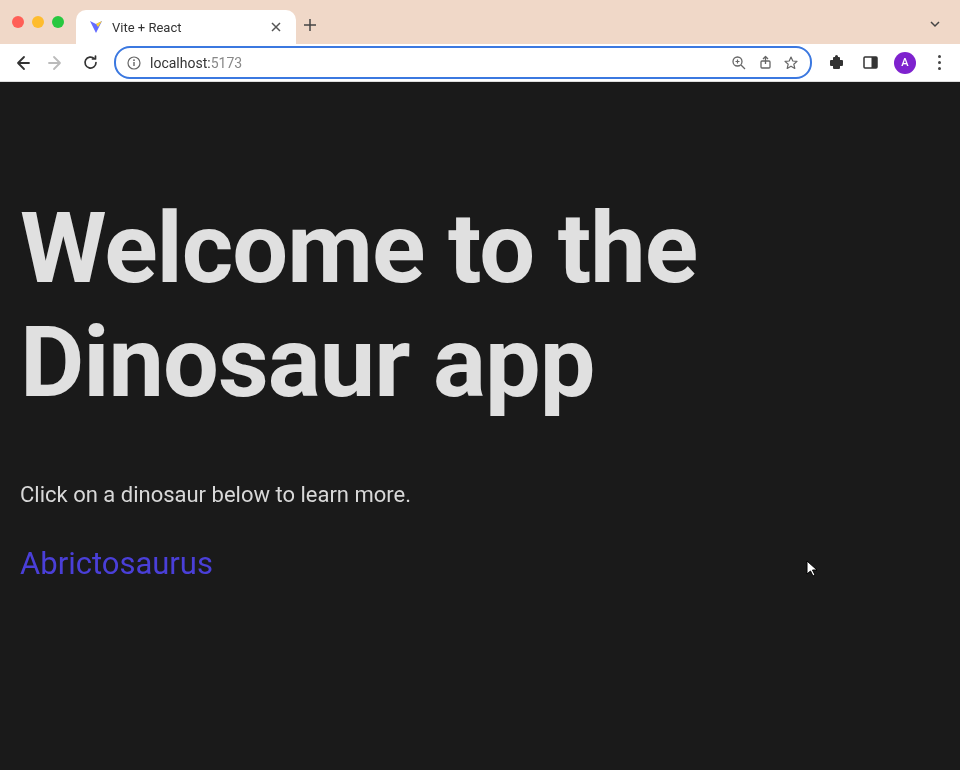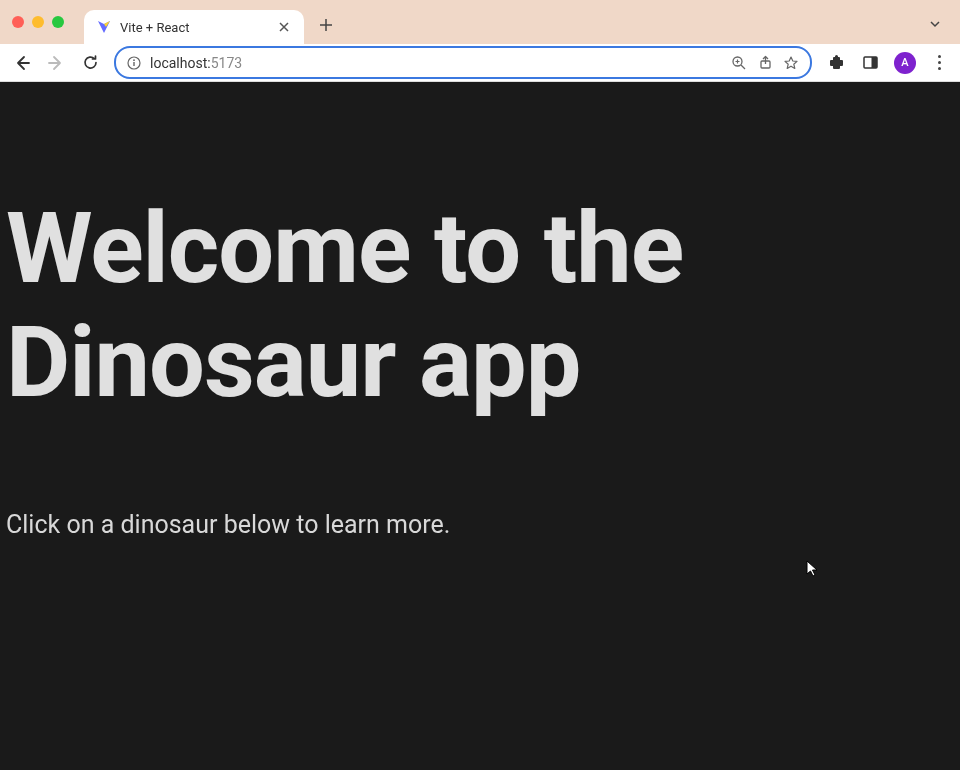--- a/index.html
+++ b/index.html
@@ -15,21 +15,20 @@
       overflow: hidden;
       background: #f0d8c8;
     }
     
     .window-chrome {
       height: 44px;
       background: #f0d8c8;
       display: flex;
       align-items: center;
       padding: 0 12px;
-      gap: 8px;
     }
     
     .traffic-lights {
       display: flex;
       gap: 8px;
       margin-right: 12px;
     }
     
     .traffic-light {
       width: 12px;
@@ -221,36 +220,36 @@
     .viewport {
       background: #1a1a1a;
       height: calc(770px - 44px - 38px);
       padding: 0;
       color: #e8e8e8;
       overflow: hidden;
       position: relative;
     }
     
     .page-content {
-      padding: 0 6px;
+      padding: 0 20px;
     }
     
     .page-heading {
       font-size: 99px;
       font-weight: 700;
       line-height: 1.15;
       letter-spacing: -1px;
       color: #e0e0e0;
       margin-top: 110px;
     }
     
     .page-subtext {
-      font-size: 25px;
+      font-size: 22px;
       color: #d8d8d8;
-      margin-top: 90px;
+      margin-top: 62px;
       margin-bottom: 38px;
       font-weight: 400;
     }
     
     .dino-link {
       display: block;
       font-size: 31px;
       color: #4a3fd8;
       text-decoration: none;
       margin-bottom: 12px;
@@ -374,18 +373,19 @@
         <span></span>
         <span></span>
     </div>
   </div>
 </div>
 
 <div class="viewport">
   <div class="page-content">
     <h1 class="page-heading">Welcome to the Dinosaur app</h1>
     <p class="page-subtext">Click on a dinosaur below to learn more.</p>
+    <a class="dino-link">Abrictosaurus</a>
   </div>
 
   <svg class="cursor-pointer" width="14" height="18" viewBox="0 0 14 18">
     <path d="M1 1 L1 14 L4.5 11 L7 16 L9 15 L6.5 10 L11 10 Z" fill="#fff" stroke="#000" stroke-width="1"></path>
   </svg>
 </div>
 
 </body></html>

